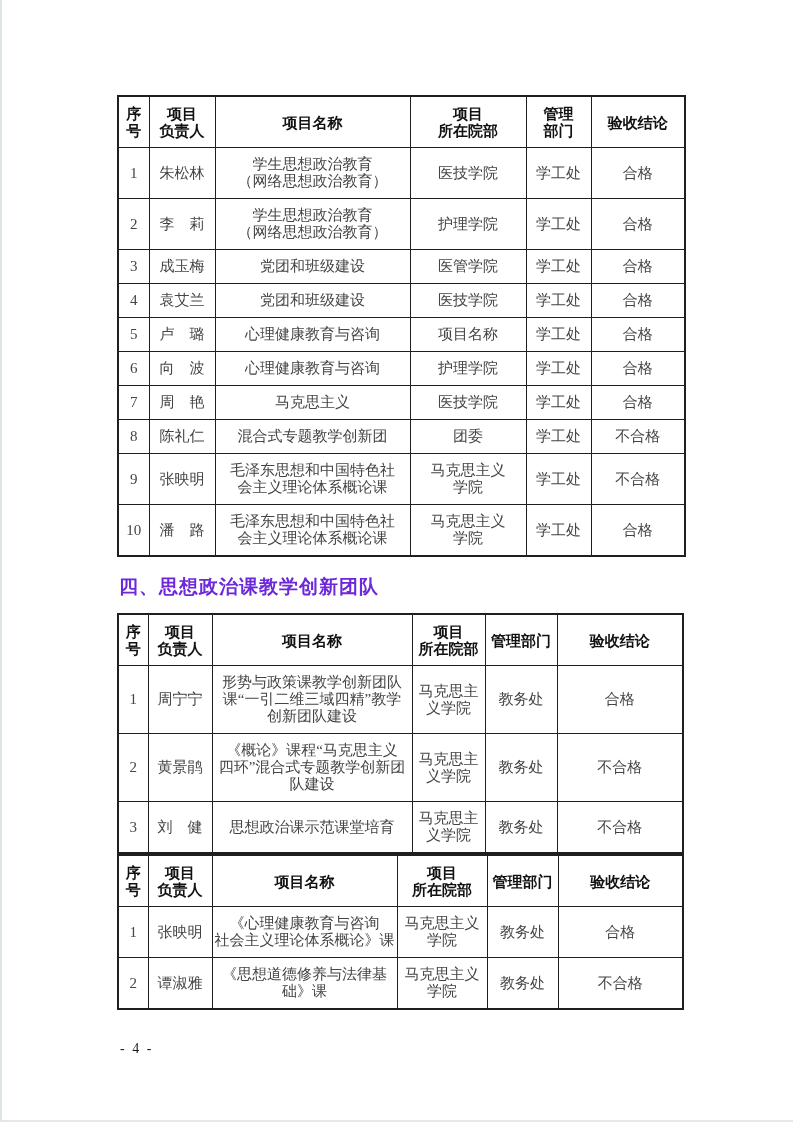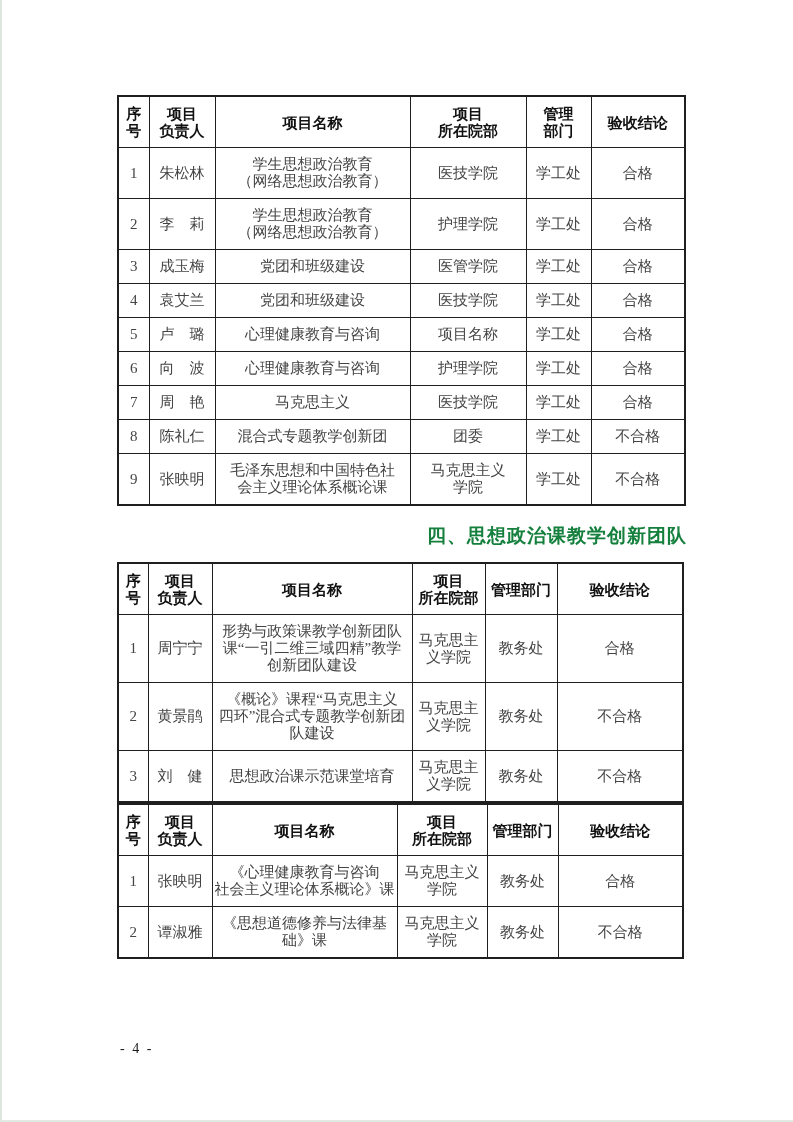--- a/index.html
+++ b/index.html
@@ -53,24 +53,23 @@
   table.doc-table td {
     font-size: 15px;
     color: #444444;
     font-weight: normal;
   }
   .sec-heading {
     font-family: "Liberation Sans", "DejaVu Sans", sans-serif;
     font-weight: 600;
     font-size: 19px;
     line-height: 24px;
-    color: #15803d;
+    color: #6d28d9;
     margin: 18px 0 14px 2px;
     letter-spacing: 1px;
-    text-align: right;
   }
   .footer-page-number {
     position: absolute;
     top: 1041px;
     left: 118px;
     font-size: 14px;
     color: #1a1a1a;
     font-family: "Liberation Serif", "DejaVu Serif", serif;
     letter-spacing: 2px;
   }
@@ -174,20 +173,30 @@
           <tr>
             <td>9</td>
             <td>张映明</td>
             <td>毛泽东思想和中国特色社
 会主义理论体系概论课</td>
             <td>马克思主义
 学院</td>
             <td>学工处</td>
             <td>不合格</td>
           </tr>
+          <tr>
+            <td>10</td>
+            <td>潘　路</td>
+            <td>毛泽东思想和中国特色社
+会主义理论体系概论课</td>
+            <td>马克思主义
+学院</td>
+            <td>学工处</td>
+            <td>合格</td>
+          </tr>
         </tbody>
       </table>
 
     <h2 class="sec-heading">四、思想政治课教学创新团队</h2>
 
     <table class="doc-table t2">
       <colgroup>
         <col style="width:30px">
           <col style="width:64px">
           <col style="width:200px">

